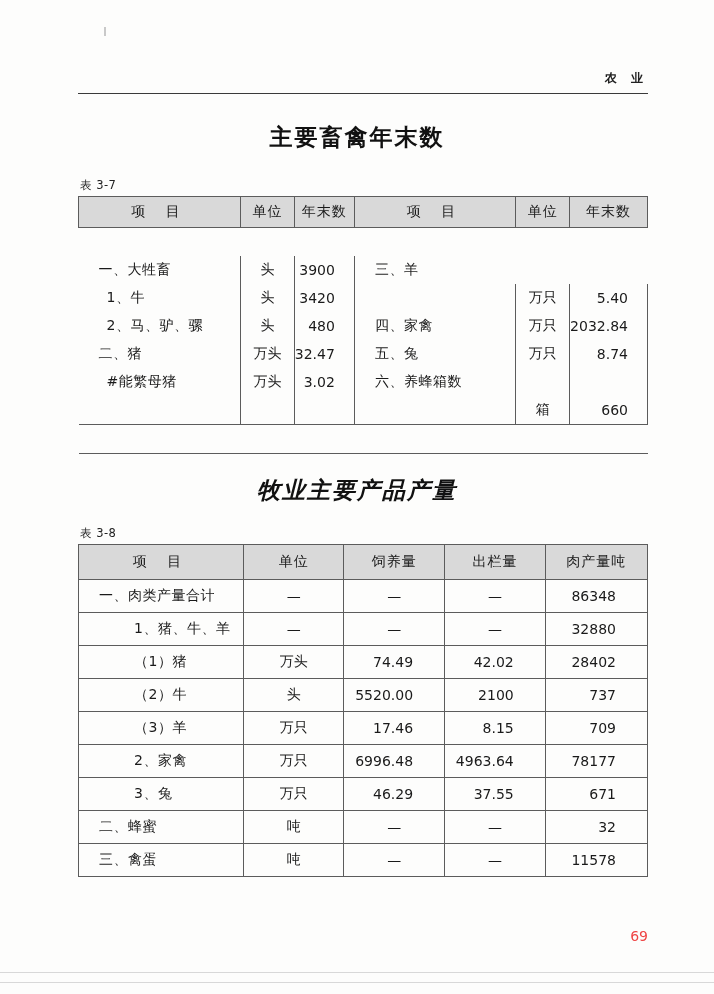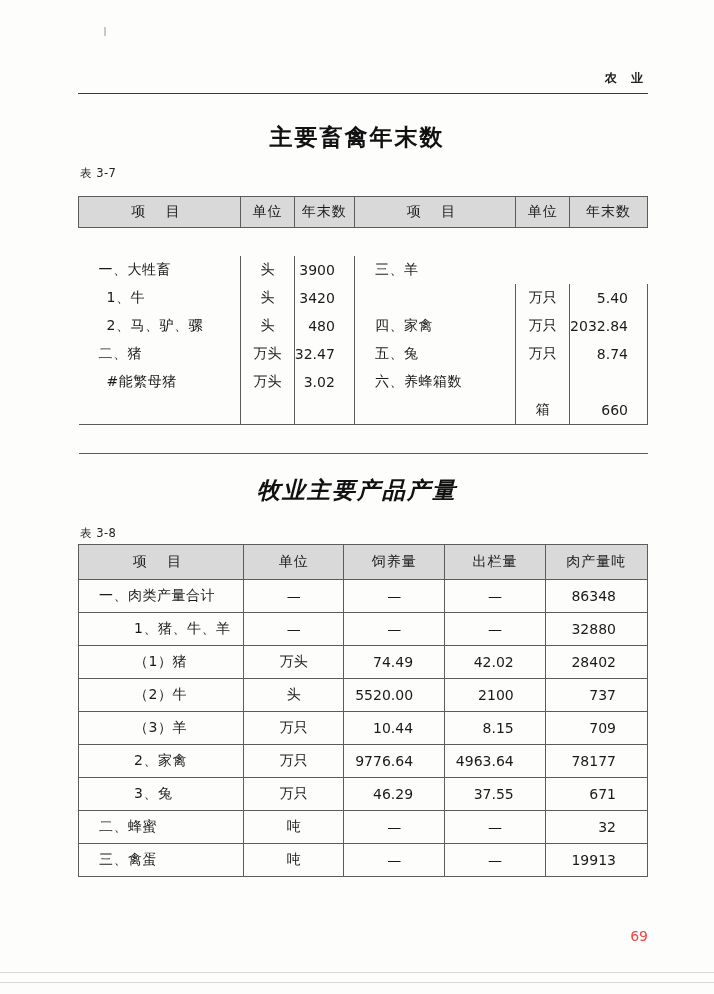--- a/index.html
+++ b/index.html
@@ -51,21 +51,21 @@
   }
   .title-1 { top: 122px; }
   .title-2 { top: 475px; font-style: italic; }
 
   .tablenum {
     position: absolute;
     font-size: 11.5px;
     color: #222;
     letter-spacing: 0.5px;
   }
-  .tablenum-1 { left: 80px; top: 166px; }
+  .tablenum-1 { left: 80px; top: 178px; }
   .tablenum-2 { left: 80px; top: 526px; }
 
   table {
     position: absolute;
     border-collapse: collapse;
     font-size: 14px;
     color: #1a1a1a;
   }
   table td, table th {
     border: 1px solid #5c5c5c;
@@ -278,28 +278,28 @@
       <tr>
         <td class="c-item lv2">（2）牛</td>
         <td class="c-unit">头</td>
         <td class="c-num">5520.00</td>
         <td class="c-num">2100</td>
         <td class="c-num">737</td>
       </tr>
       <tr>
         <td class="c-item lv2">（3）羊</td>
         <td class="c-unit">万只</td>
-        <td class="c-num">10.44</td>
+        <td class="c-num">17.46</td>
         <td class="c-num">8.15</td>
         <td class="c-num">709</td>
       </tr>
       <tr>
         <td class="c-item lv2">2、家禽</td>
         <td class="c-unit">万只</td>
-        <td class="c-num">9776.64</td>
+        <td class="c-num">6996.48</td>
         <td class="c-num">4963.64</td>
         <td class="c-num">78177</td>
       </tr>
       <tr>
         <td class="c-item lv2">3、兔</td>
         <td class="c-unit">万只</td>
         <td class="c-num">46.29</td>
         <td class="c-num">37.55</td>
         <td class="c-num">671</td>
       </tr>
@@ -308,21 +308,21 @@
         <td class="c-unit">吨</td>
         <td class="dash">—</td>
         <td class="dash">—</td>
         <td class="c-num">32</td>
       </tr>
       <tr>
         <td class="c-item lv1">三、禽蛋</td>
         <td class="c-unit">吨</td>
         <td class="dash">—</td>
         <td class="dash">—</td>
-        <td class="c-num">19913</td>
+        <td class="c-num">11578</td>
       </tr>
     </tbody>
   </table>
 
   <div class="pagenum">69</div>
 
   <div class="edge-line" style="top:972px;"></div>
   <div class="edge-line" style="top:982px;"></div>
 </div>
 

